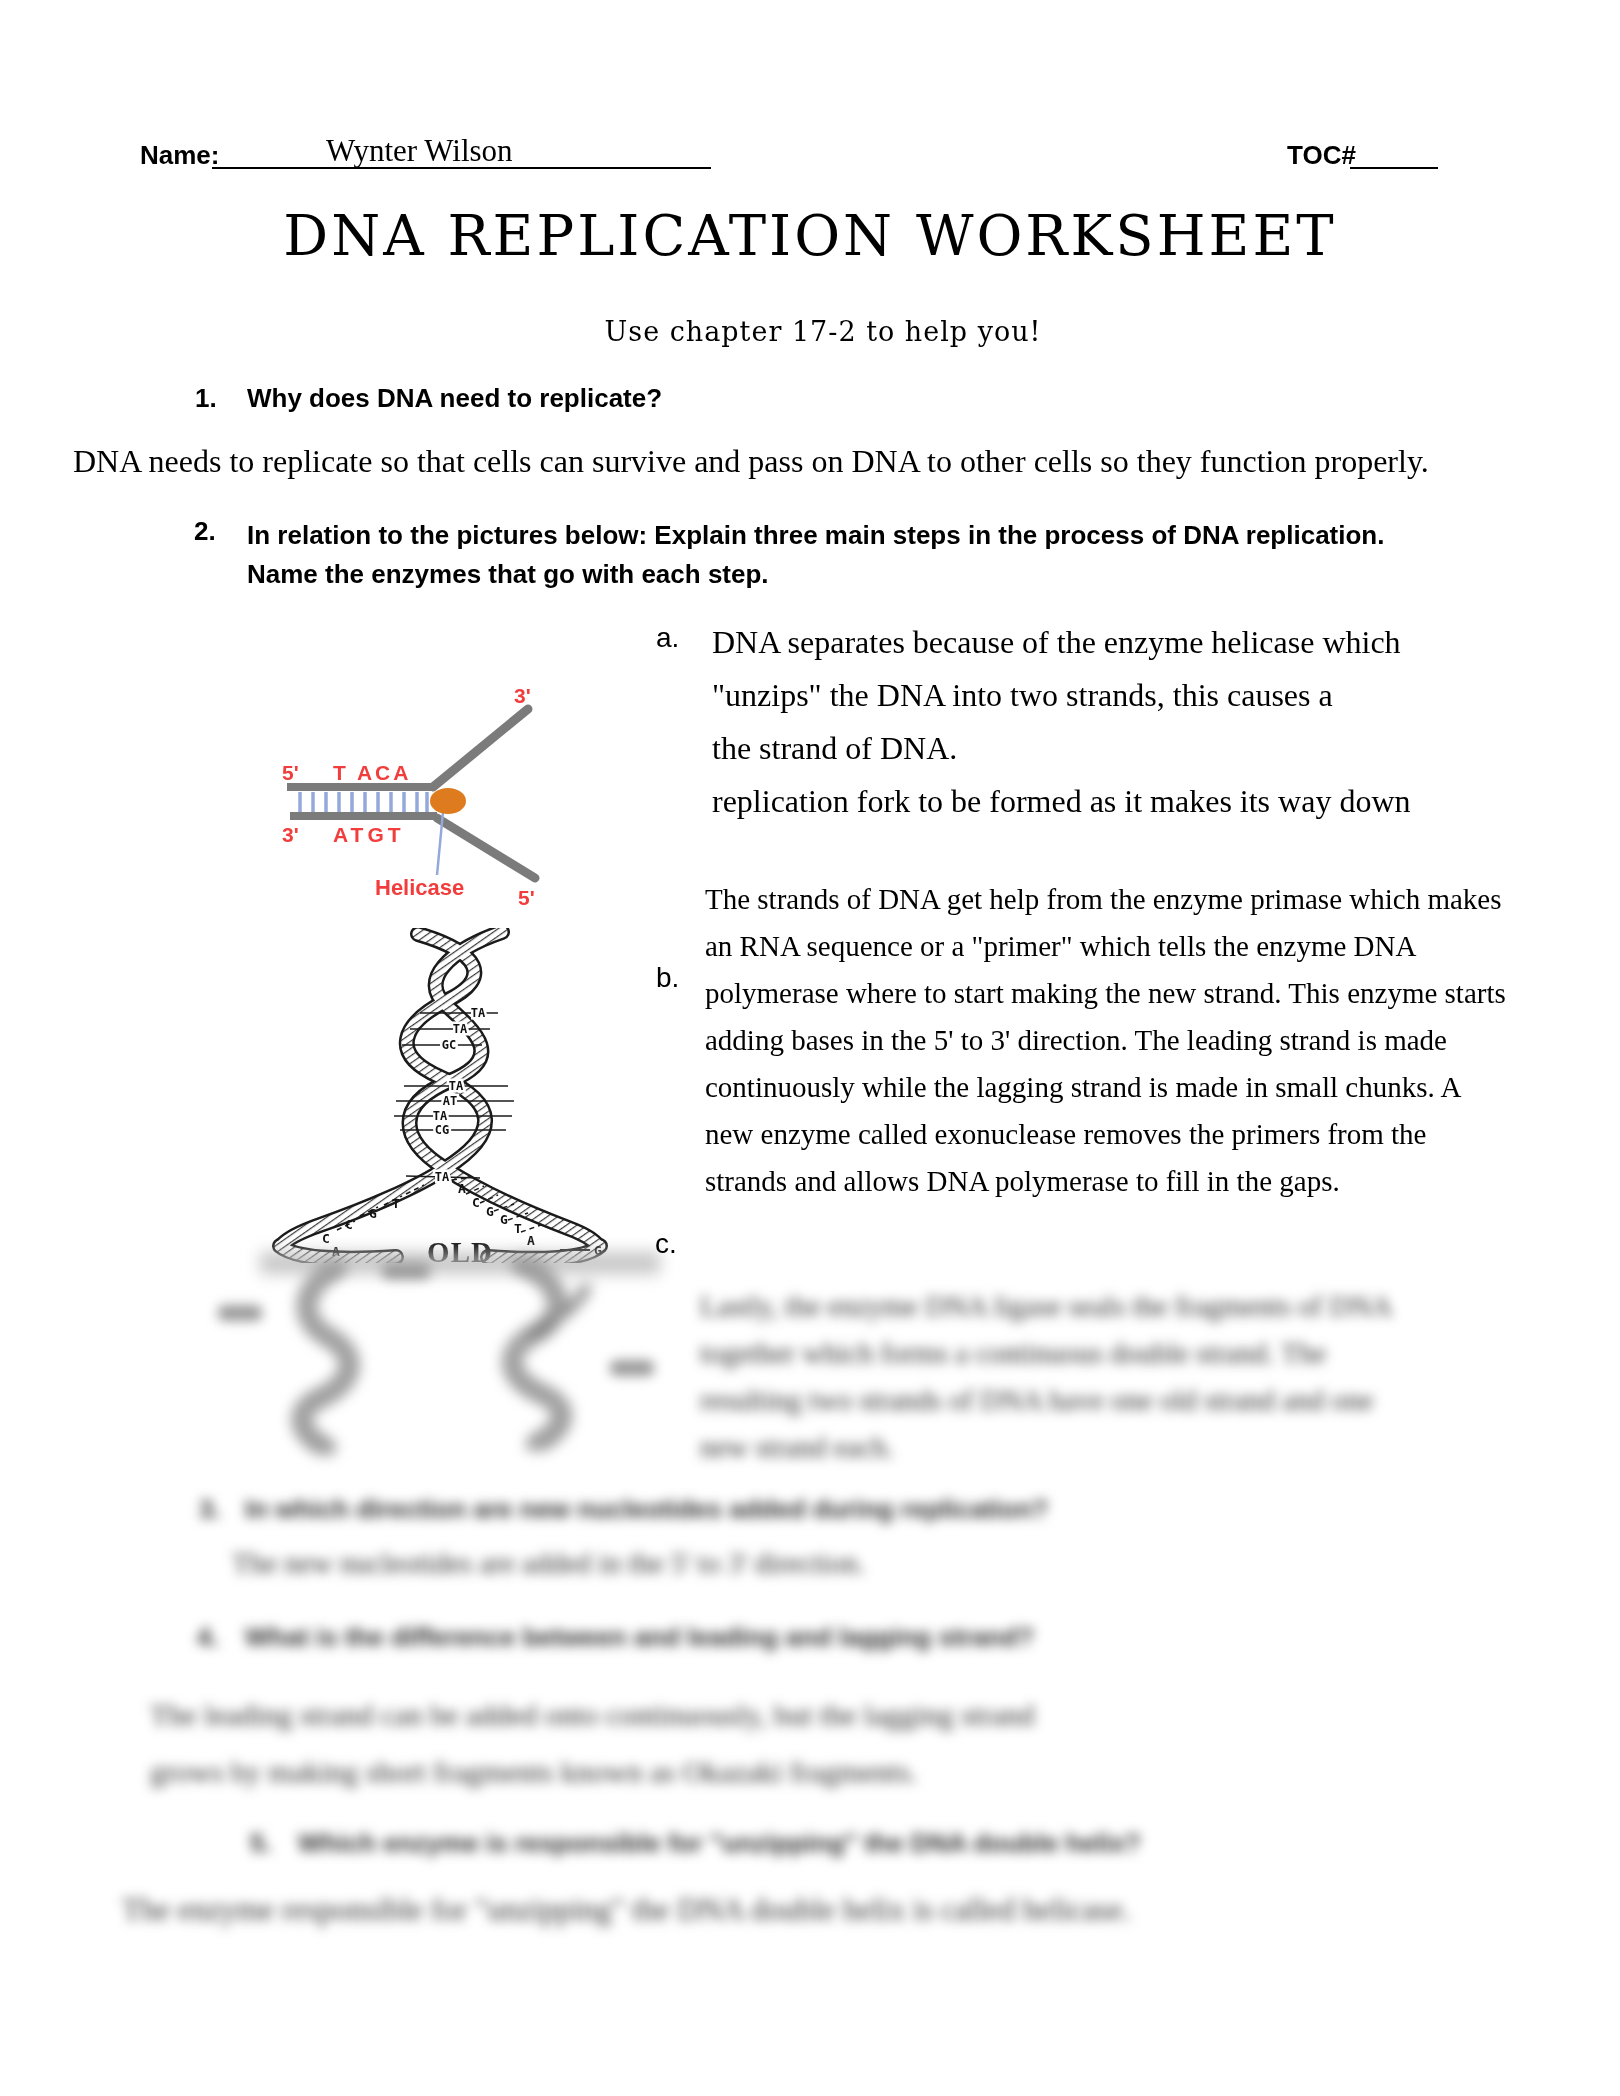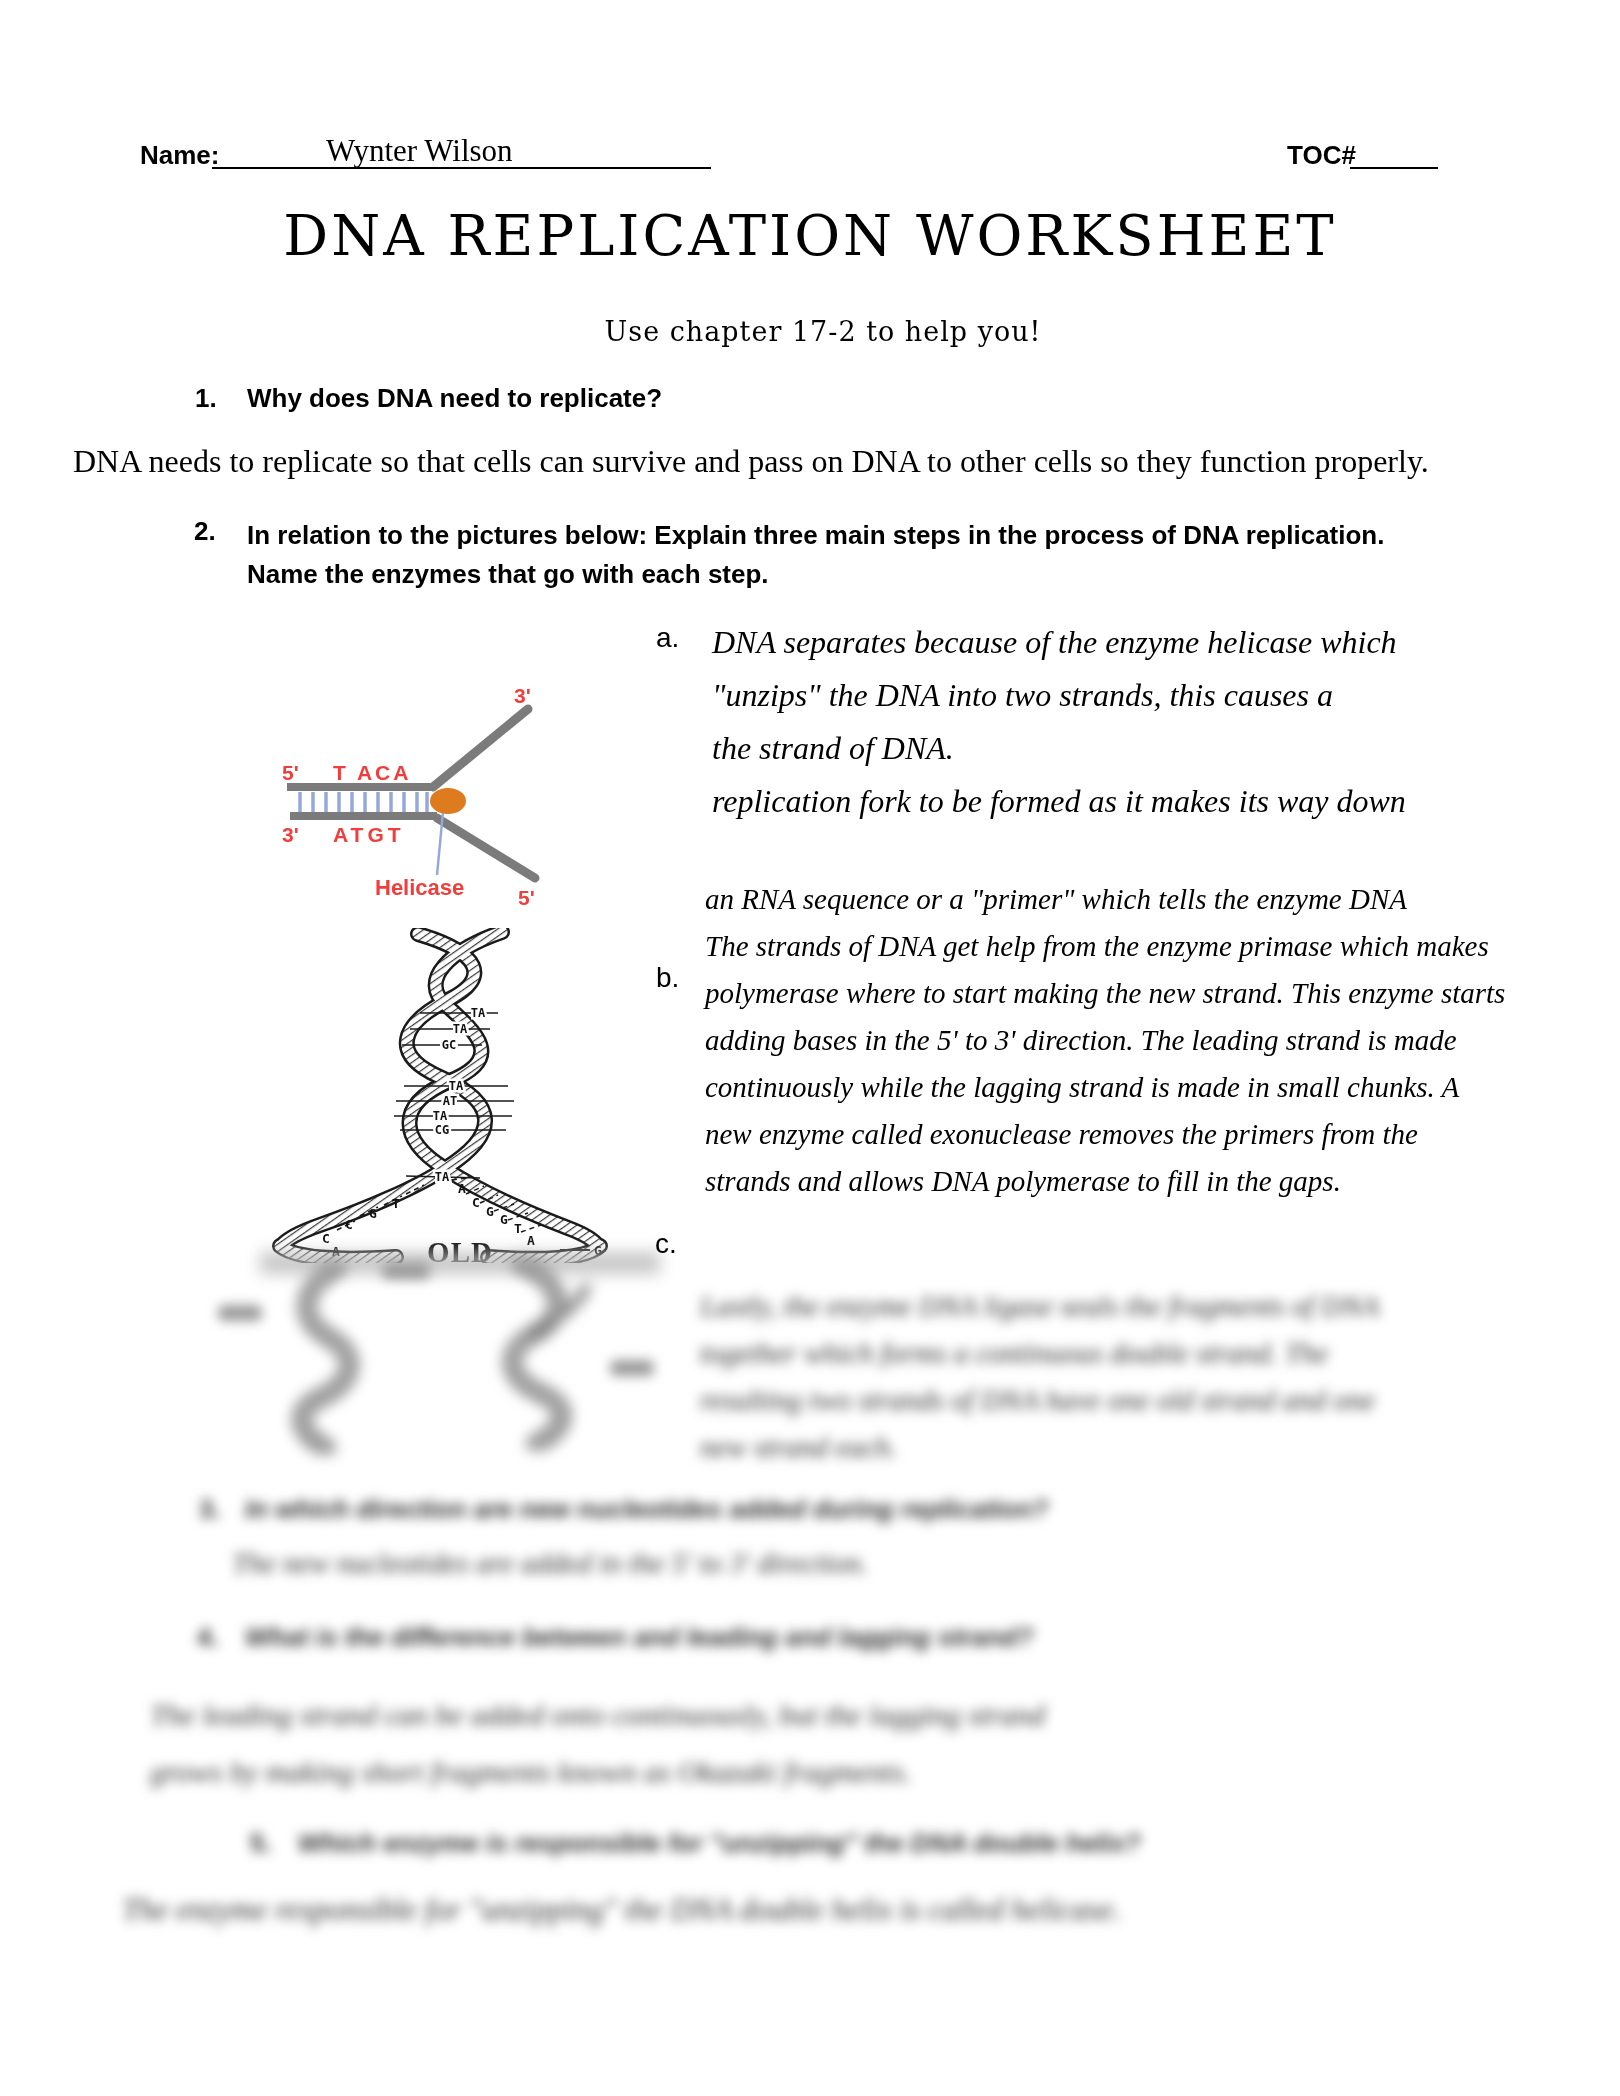--- a/index.html
+++ b/index.html
@@ -8,21 +8,21 @@
   .abs{position:absolute;}
   .sans{font-family:"Liberation Sans",sans-serif;}
   .serif{font-family:"Liberation Serif",serif;}
   .title{font-family:"DejaVu Serif",serif;font-size:56px;letter-spacing:3px;width:100%;text-align:center;}
   .subtitle{font-family:"DejaVu Serif",serif;font-size:27px;width:100%;text-align:center;letter-spacing:1px;padding-left:13px;}
   .q{font-size:26px;font-weight:bold;}
   .ans{font-size:32px;}
   .blurred{filter:blur(6px);color:#2f2f2f;}
   .blur-soft{filter:blur(7px);}
   .line{border-bottom:2px solid #000;}
-  .step-line{white-space:nowrap;font-style:italic;}
+  .step-line{white-space:nowrap;}
   .dashmark{background:#9a9a9a;border-radius:6px;filter:blur(6px);}
 </style>
 </head>
 <body>
 
 <div class="page">
 
   <span class="abs sans q" style="left:140px;top:140px;">Name:</span>
   <div class="abs line" style="left:212px;top:140px;width:499px;height:27px;"></div>
   <span class="abs serif" style="left:326px;top:133px;font-size:31px;">Wynter Wilson</span>
@@ -76,22 +76,22 @@
   <span class="abs sans" style="left:656px;top:622px;font-size:28px;">a.</span>
   <div class="abs serif" style="left:712px;top:616px;font-size:32px;line-height:53px;">
     <div class="step-line">DNA separates because of the enzyme helicase which</div>
     <div class="step-line">"unzips" the DNA into two strands, this causes a</div>
     <div class="step-line">the strand of DNA.</div>
     <div class="step-line">replication fork to be formed as it makes its way down</div>
   </div>
 
   <span class="abs sans" style="left:656px;top:962px;font-size:28px;">b.</span>
   <div class="abs serif" style="left:705px;top:876px;font-size:29px;line-height:47px;">
+    <div class="step-line">The strands of DNA get help from the enzyme primase which makes</div>
     <div class="step-line">an RNA sequence or a "primer" which tells the enzyme DNA</div>
-    <div class="step-line">The strands of DNA get help from the enzyme primase which makes</div>
     <div class="step-line">polymerase where to start making the new strand. This enzyme starts</div>
     <div class="step-line">adding bases in the 5' to 3' direction. The leading strand is made</div>
     <div class="step-line">continuously while the lagging strand is made in small chunks. A</div>
     <div class="step-line">new enzyme called exonuclease removes the primers from the</div>
     <div class="step-line">strands and allows DNA polymerase to fill in the gaps.</div>
   </div>
 
   <svg class="abs" style="left:268px;top:928px;" width="340" height="335" viewBox="0 0 340 335">
     <defs>
       <pattern id="hatch" width="6" height="6" patternUnits="userSpaceOnUse" patternTransform="rotate(55)">

